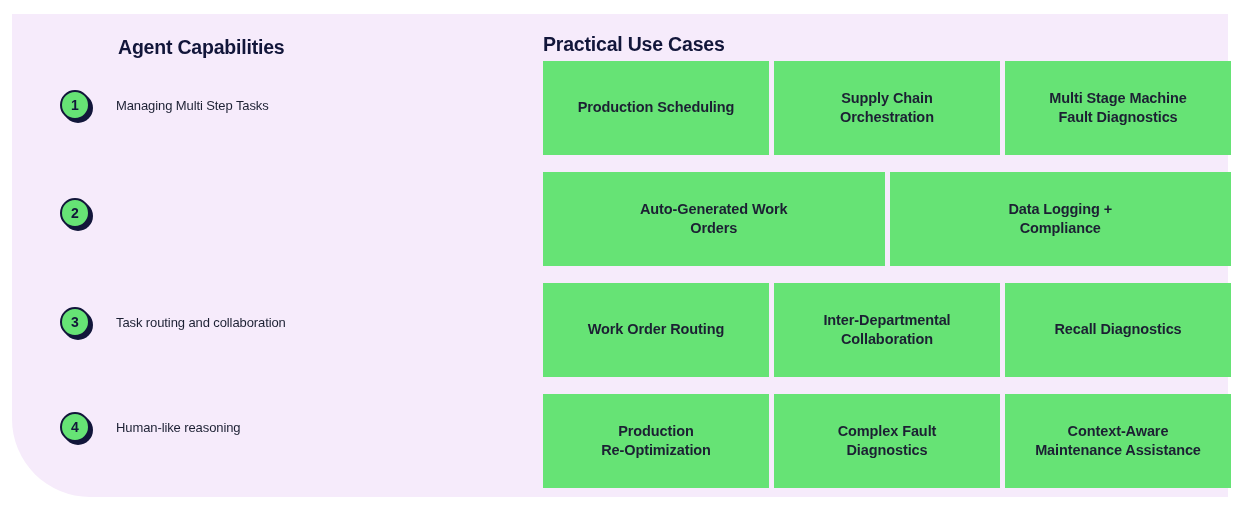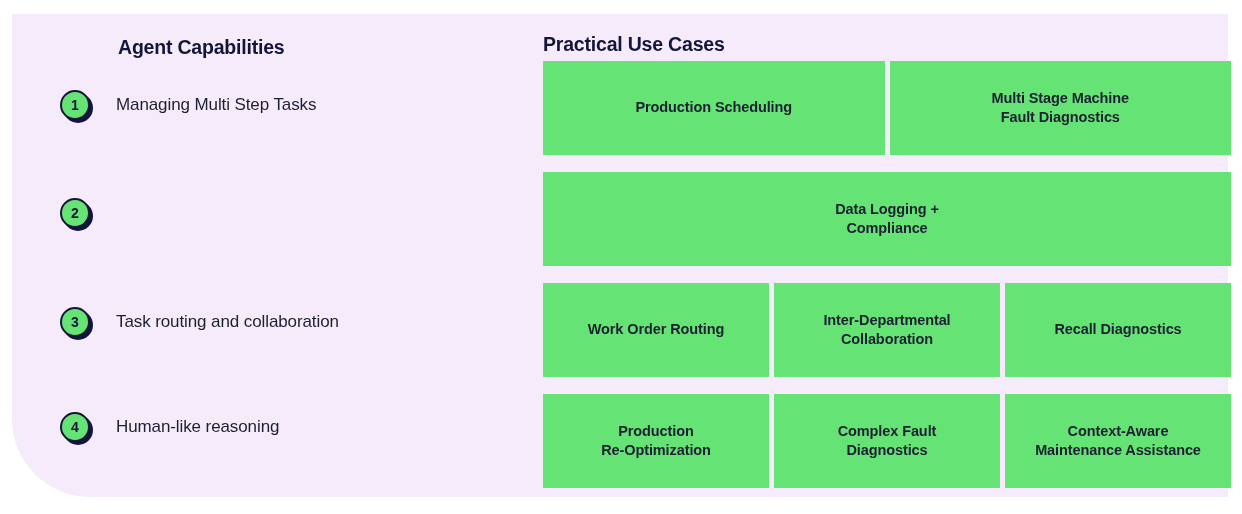--- a/index.html
+++ b/index.html
@@ -68,21 +68,21 @@
     display: flex;
     align-items: center;
     justify-content: center;
     font-size: 14px;
     font-weight: bold;
     color: #12163A;
     line-height: 1;
   }
   .capability-label {
     margin-left: 26px;
-    font-size: 17px;
+    font-size: 13px;
     color: #1C2033;
     white-space: nowrap;
     letter-spacing: -0.1px;
   }
 
   
   #usecases-section {
     position: absolute;
     left: 0;
     top: 0;
@@ -163,26 +163,32 @@
 
   <div id="usecases-heading">Practical Use Cases</div>
 
   <div id="usecase-grid">
 
     <div class="usecase-row">
       <div class="usecase-card">
         <span class="usecase-card-label">Production Scheduling</span>
       </div>
       <div class="usecase-card">
+        <span class="usecase-card-label">Supply Chain<br>Orchestration</span>
+      </div>
+      <div class="usecase-card">
         <span class="usecase-card-label">Multi Stage Machine<br>Fault Diagnostics</span>
       </div>
     </div>
 
     <div class="usecase-row">
       <div class="usecase-card">
+        <span class="usecase-card-label">Auto-Generated Work<br>Orders</span>
+      </div>
+      <div class="usecase-card">
         <span class="usecase-card-label">Data Logging +<br>Compliance</span>
       </div>
     </div>
 
     <div class="usecase-row">
       <div class="usecase-card">
         <span class="usecase-card-label">Work Order Routing</span>
       </div>
       <div class="usecase-card">
         <span class="usecase-card-label">Inter-Departmental<br>Collaboration</span>

